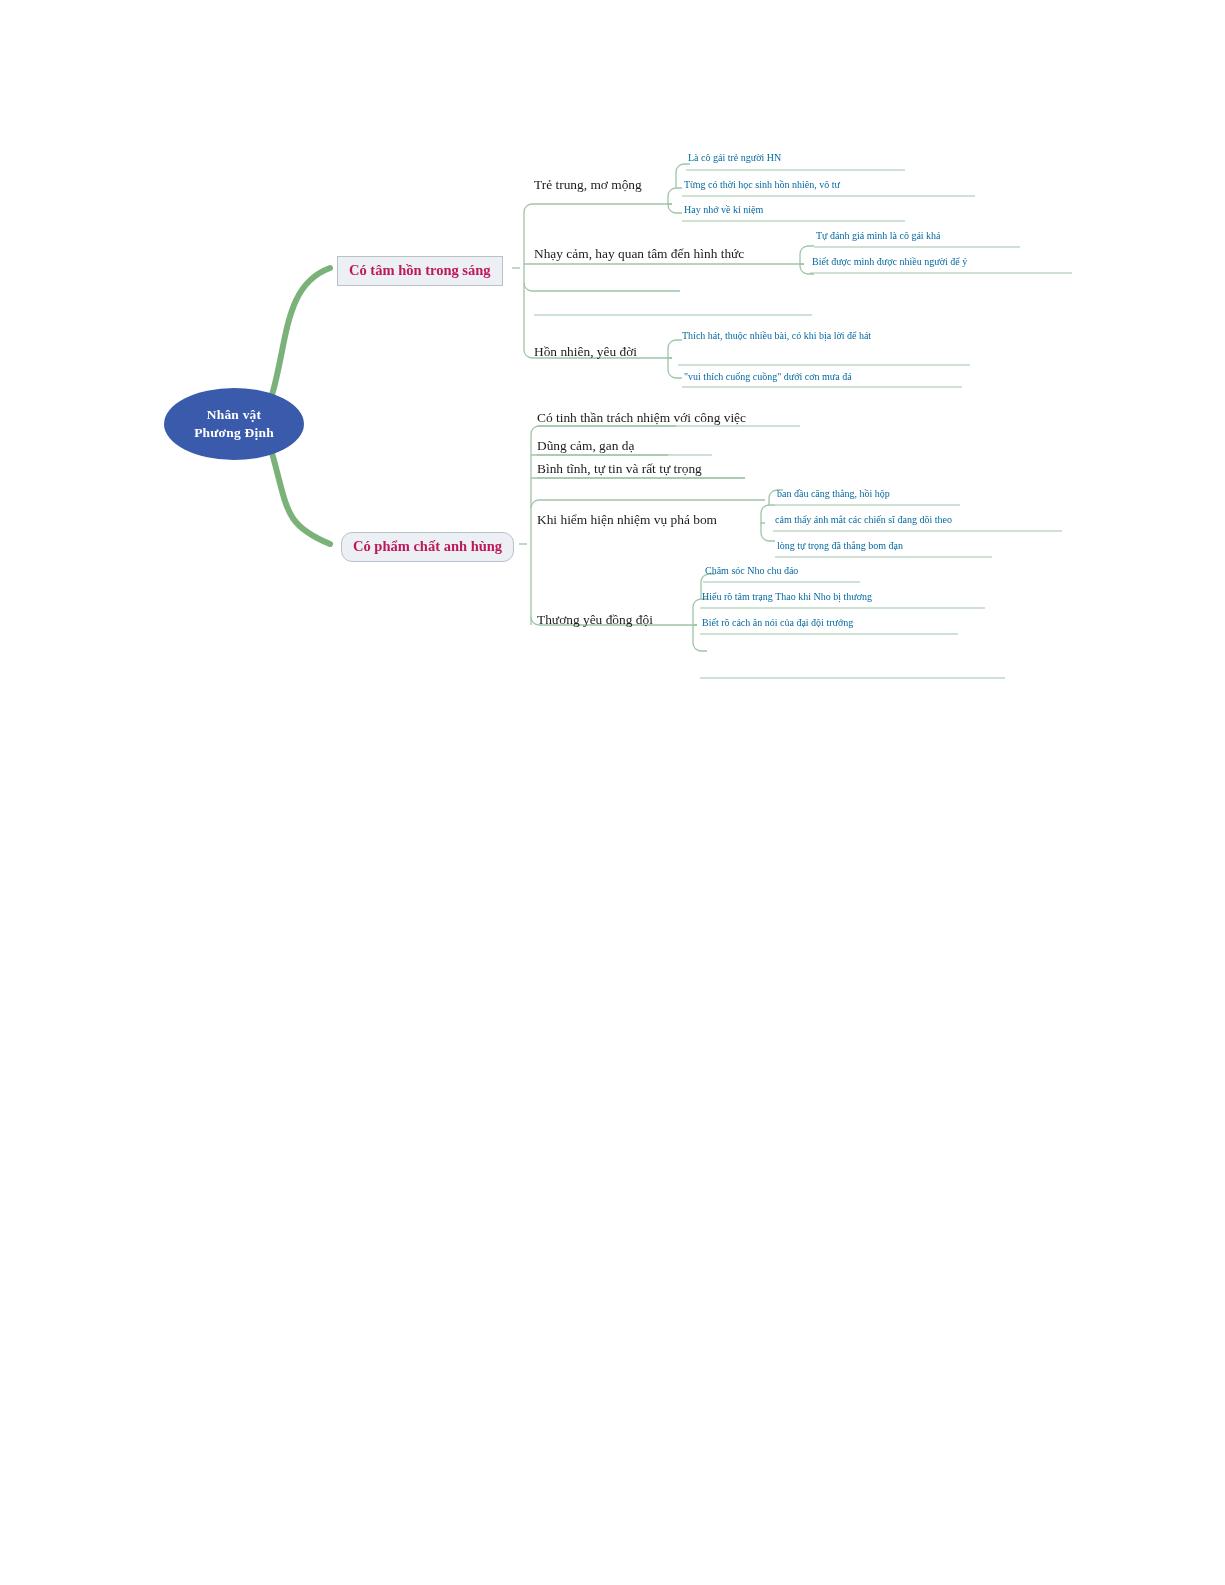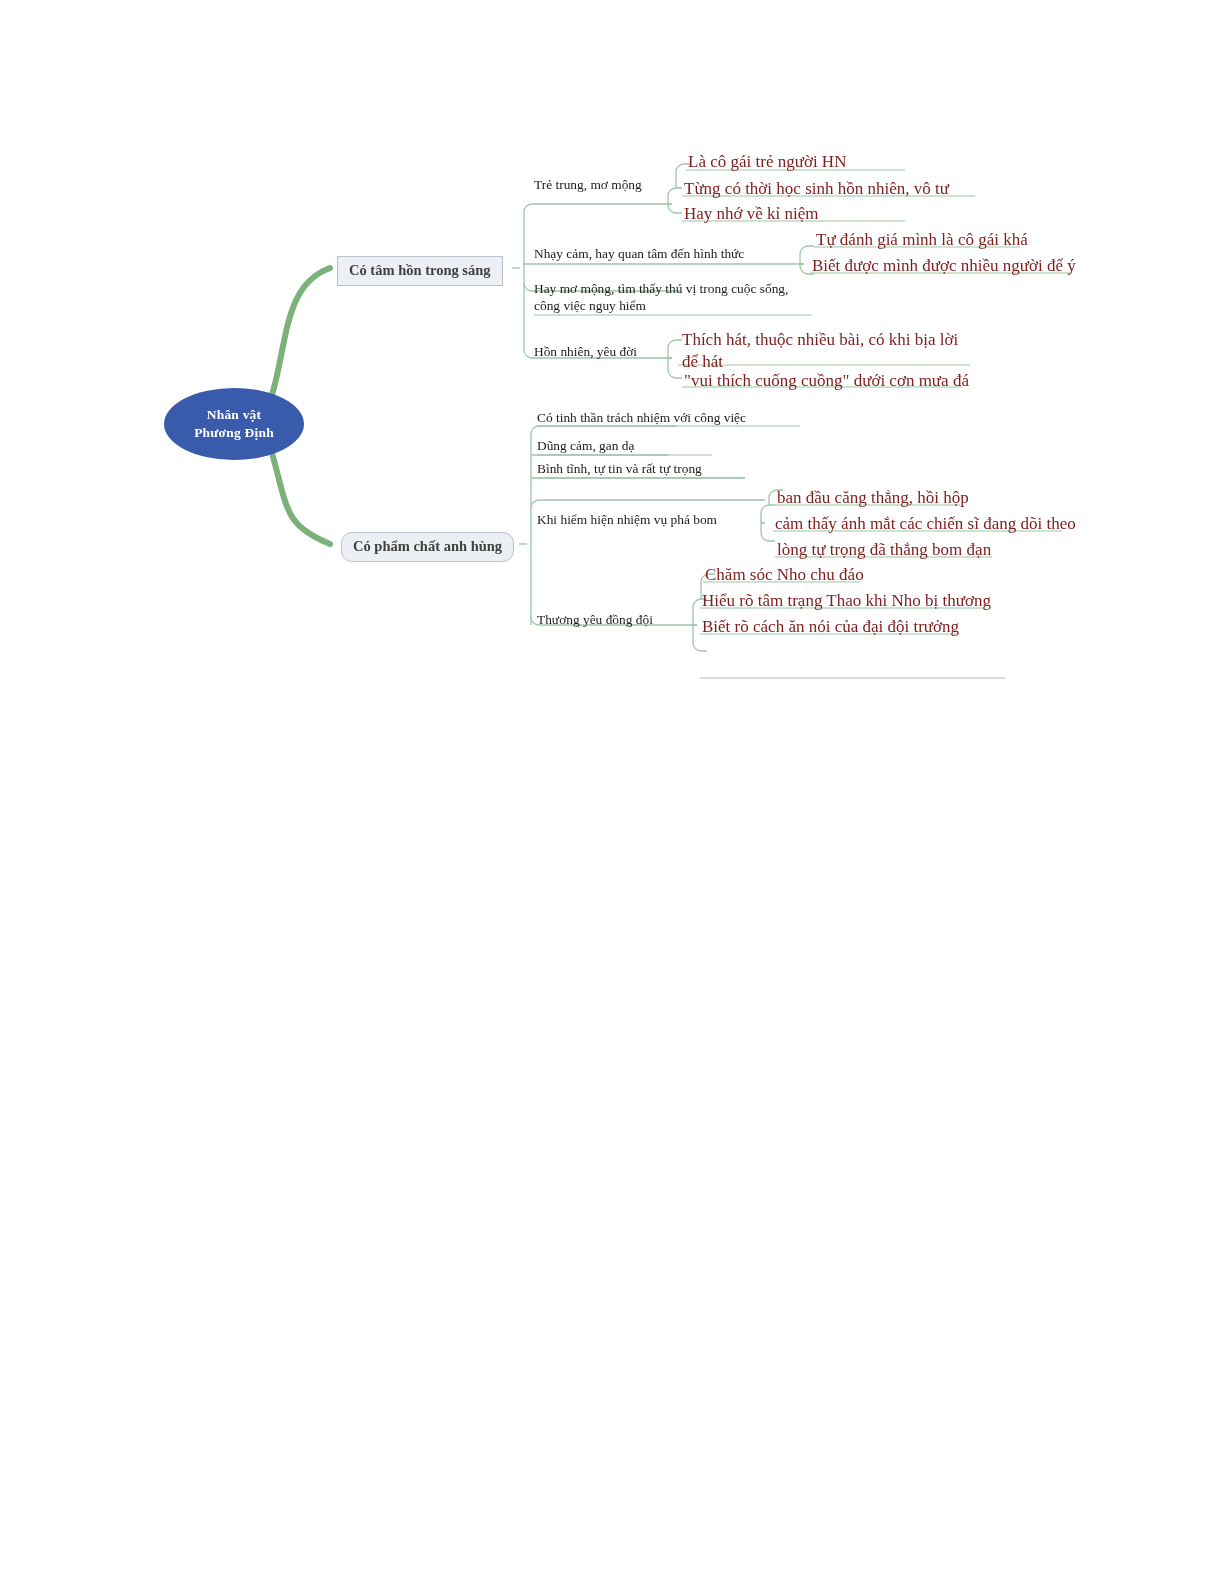--- a/index.html
+++ b/index.html
@@ -48,21 +48,21 @@
     text-align: left;
     letter-spacing: 0.2px;
     z-index: 6;
   }
 
   
   .branch-box {
     position: absolute;
     background: #eceff3;
     border: 1px solid #b9c2cc;
-    color: #404040;
+    color: #be185d;
     font-weight: bold;
     font-size: 14.5px;
     padding: 5px 11px 6px 11px;
     white-space: nowrap;
     z-index: 5;
     line-height: 1.2;
   }
 
   
   .sub-label {
@@ -73,22 +73,22 @@
     z-index: 4;
     white-space: nowrap;
   }
   .sub-label.wrap {
     white-space: normal;
   }
 
   
   .leaf {
     position: absolute;
-    font-size: 17px;
-    color: #7f1d1d;
+    font-size: 10px;
+    color: #0369a1;
     line-height: 1.3;
     z-index: 4;
     white-space: nowrap;
   }
   .leaf.wrap { white-space: normal; }
 </style>
 </head>
 <body>
 
 <div id="canvas">
@@ -161,21 +161,20 @@
   </div>
 
   <div class="branch-box" style="left:337px; top:256px;">Có tâm hồn trong sáng</div>
 
   <div class="branch-box" style="left:341px; top:532px;border-radius:11px;">Có phẩm chất anh hùng</div>
 
   <div class="sub-label" style="left:534px; top:177px;">Trẻ trung, mơ mộng</div>
 
   <div class="sub-label" style="left:534px; top:246px;">Nhạy cảm, hay quan tâm đến hình thức</div>
 
-  <div class="sub-label wrap" style="left:534px; top:281px; width:282px;">Hay mơ mộng, tìm thấy thú vị trong cuộc sống, công việc nguy hiểm</div>
 
   <div class="sub-label" style="left:534px; top:344px;">Hồn nhiên, yêu đời</div>
 
   <div class="leaf" style="left:688px; top:151px;">Là cô gái trẻ người HN</div>
   <div class="leaf" style="left:684px; top:178px;">Từng có thời học sinh hồn nhiên, vô tư</div>
   <div class="leaf" style="left:684px; top:203px;">Hay nhớ về kỉ niệm</div>
 
   <div class="leaf" style="left:816px; top:229px;">Tự đánh giá mình là cô gái khá</div>
   <div class="leaf" style="left:812px; top:255px;">Biết được mình được nhiều người để ý</div>
 

